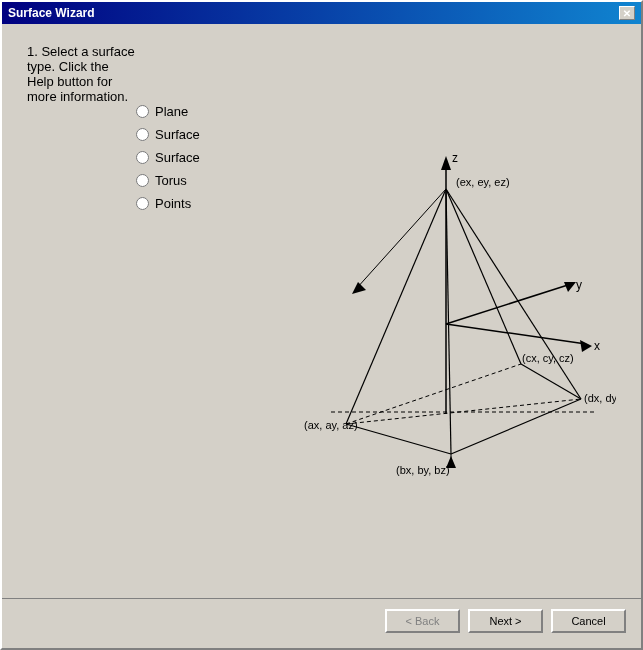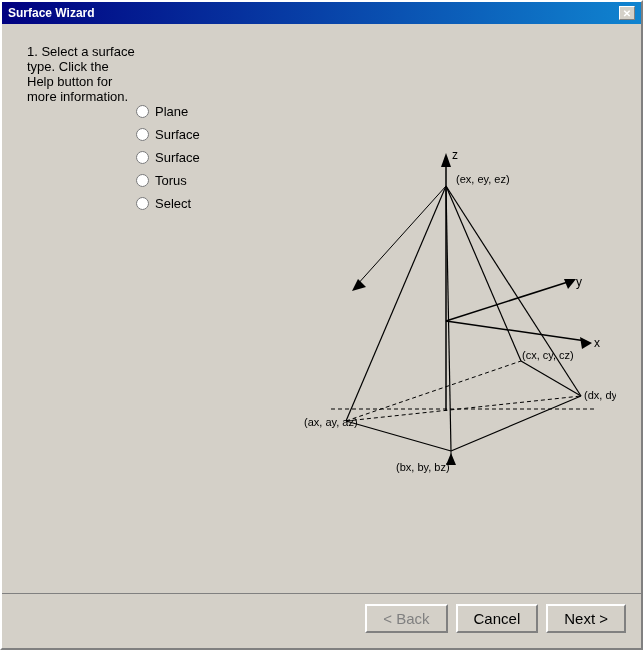--- a/index.html
+++ b/index.html
@@ -104,21 +104,21 @@
       flex-shrink: 0;
       border-top: 1px solid #808080;
       margin-top: 5px;
     }
     .btn {
       background: #d4d0c8;
       border: 2px solid #ffffff;
       border-right-color: #808080;
       border-bottom-color: #808080;
       padding: 4px 16px;
-      font-size: 15px;
+      font-size: 11px;
       cursor: pointer;
       min-width: 75px;
       text-align: center;
       color: #000;
     }
     .btn-disabled {
       color: #808080;
     }
   </style>
 </head>
@@ -147,21 +147,21 @@
         <label class="radio-item">
           <input type="radio" name="surface" style="">
           <span class="radio-label">Surface</span>
         </label>
         <label class="radio-item">
           <input type="radio" name="surface" style="">
           <span class="radio-label">Torus</span>
         </label>
         <label class="radio-item">
           <input type="radio" name="surface" style="">
-          <span class="radio-label">Select</span>
+          <span class="radio-label">Points</span>
         </label>
       </div>
 
       <div class="diagram-area">
         <svg class="diagram-svg" viewBox="0 0 340 360">
 
           <line x1="170" y1="280" x2="170" y2="30" stroke="black" stroke-width="1.5"></line>
           <polygon points="170,22 165,36 175,36" fill="black"></polygon>
           <text x="176" y="28" font-size="12" font-family="Arial">z</text>
 
@@ -202,16 +202,16 @@
 
           <line x1="175" y1="332" x2="175" y2="320" stroke="black" stroke-width="1"></line>
           <polygon points="175,322 170,334 180,334" fill="black"></polygon>
         </svg>
       </div>
     </div>
   </div>
 
   <div class="footer">
     <button class="btn btn-disabled">&lt; Back</button>
+    <button class="btn">Next &gt;</button>
     <button class="btn">Cancel</button>
-    <button class="btn">Next &gt;</button>
   </div>
 </div>
 
 </body></html>

